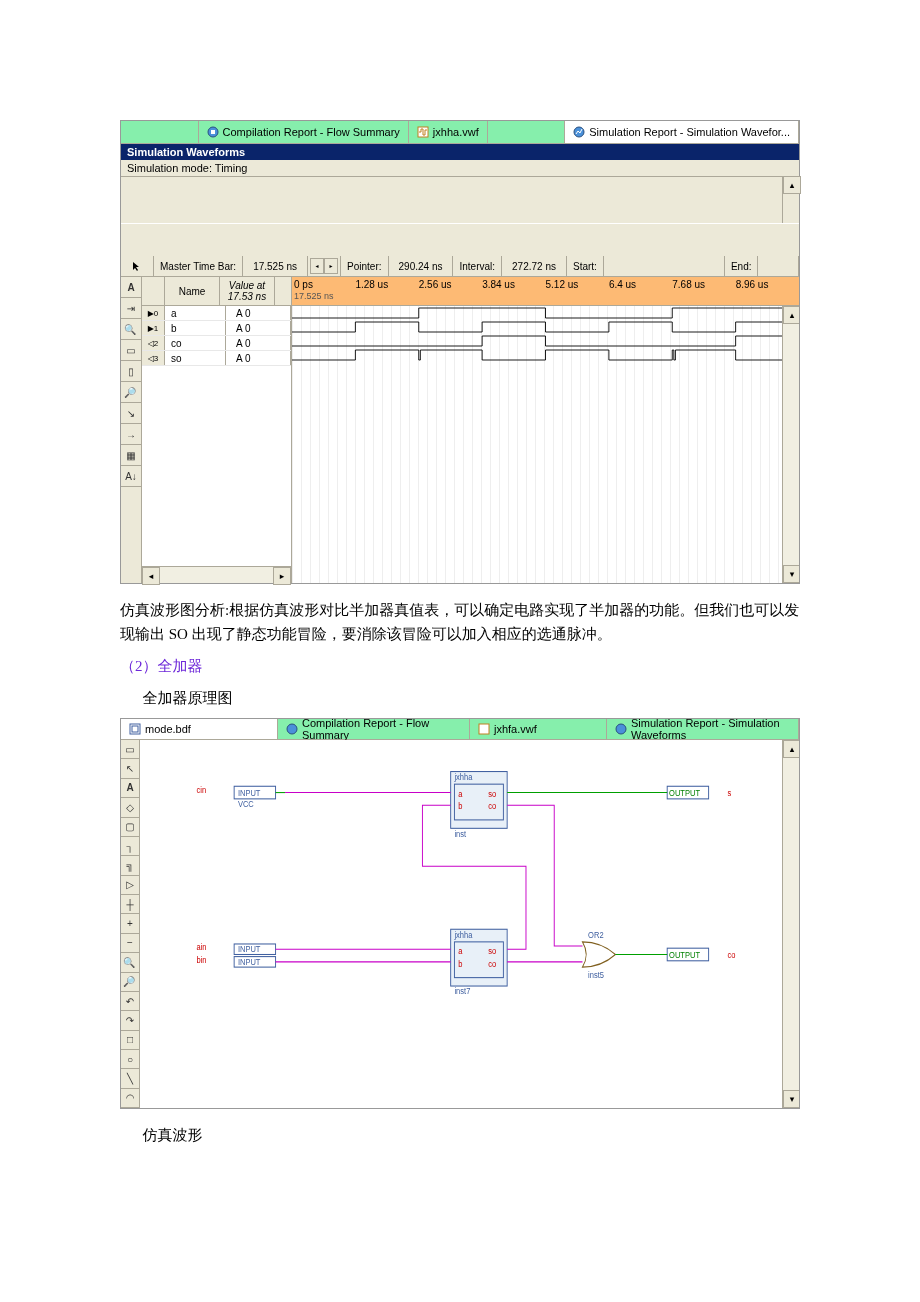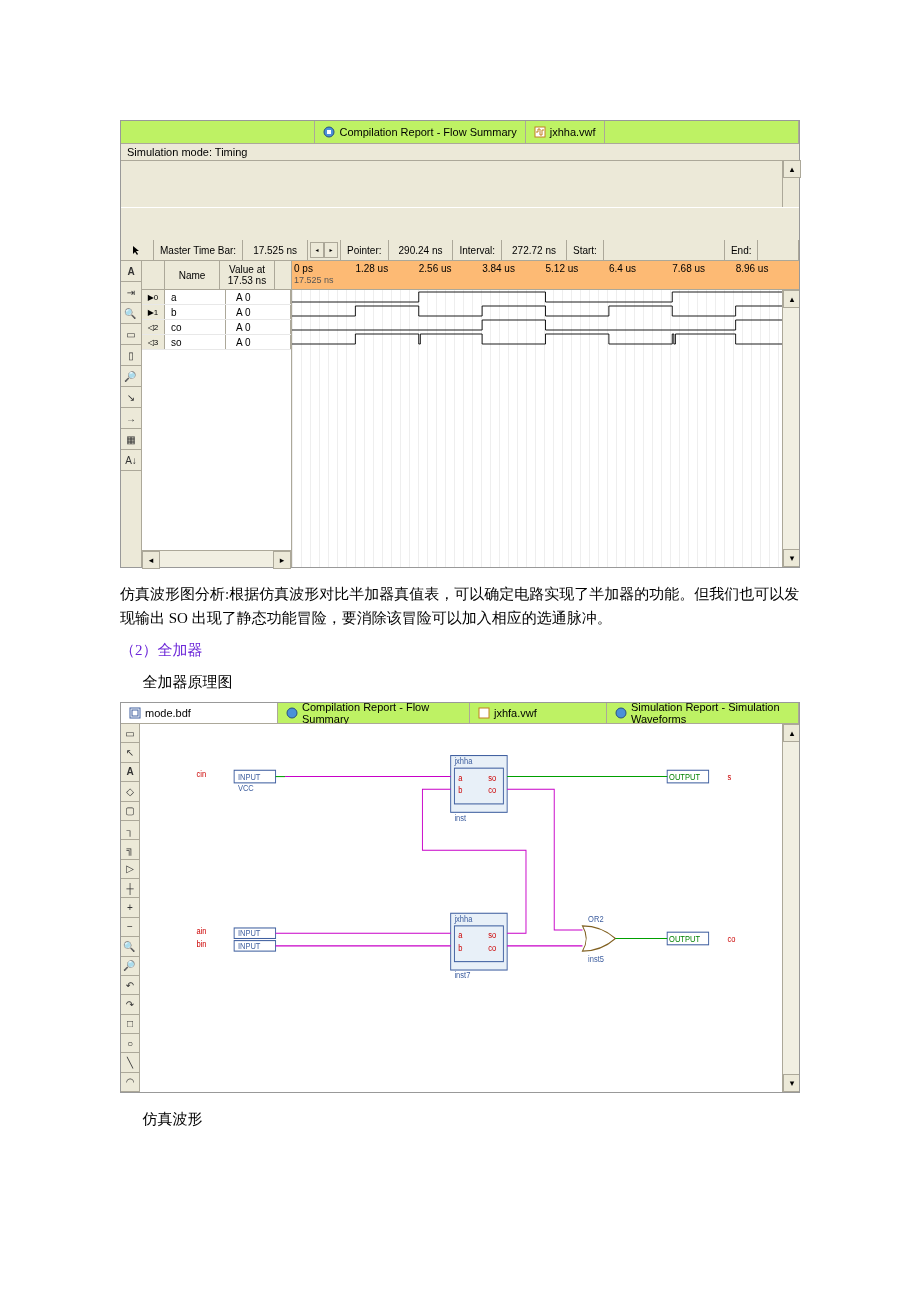--- a/index.html
+++ b/index.html
@@ -21,21 +21,21 @@
     border-bottom: 1px solid #aca899;
   }
   .tab {
     display: flex;
     align-items: center;
     gap: 4px;
     padding: 0 8px;
     border-right: 1px solid #aca899;
     font-size: 11px;
     color: #000;
-    background: #bef264;
+    background: #86efac;
   }
   .tab.active {
     background: #fff;
   }
   .icon-box {
     width: 12px;
     height: 12px;
     display: inline-flex;
     align-items: center;
     justify-content: center;
@@ -122,21 +122,21 @@
     font-size: 10px;
   }
   .wl-h-col {
     display: flex;
     align-items: center;
     justify-content: center;
     border-right: 1px solid #aca899;
   }
   .wl-h-icon { width: 22px; }
   .wl-h-name { width: 54px; }
-  .wl-h-val { width: 54px; flex-direction: column; line-height: 11px; }
+  .wl-h-val { width: 54px; flex-direction: column; line-height: 11px; font-style: italic; }
   .wl-rows {
     background: #fff;
   }
   .wl-row {
     display: flex;
     height: 14px;
     font-size: 10px;
     border-bottom: 1px solid #e8e8e8;
   }
   .wl-r-icon {
@@ -328,22 +328,32 @@
     <div class="tab">
       <span class="icon-box">
         <svg viewBox="0 0 12 12" width="12" height="12">
             <rect x="1" y="1" width="10" height="10" fill="#fff" stroke="#c08020"></rect>
             <path d="M2 6h2V3h2v6h2V4h2" fill="none" stroke="#c08020"></path>
           </svg>
       </span>
       <span>jxhha.vwf</span>
     </div>
     <div class="tab" style="flex:1"></div>
+    <div class="tab active">
+      <span class="icon-box">
+        <svg viewBox="0 0 12 12" width="12" height="12">
+            <circle cx="6" cy="6" r="5" fill="#4a90d9" stroke="#2a5080"></circle>
+            <path d="M3 8l2-3 2 2 2-4" fill="none" stroke="#fff"></path>
+          </svg>
+      </span>
+      <span>Simulation Report - Simulation Wavefor...</span>
+    </div>
   </div>
 
+  <div class="title-bar">Simulation Waveforms</div>
   <div class="sim-mode-row">Simulation mode: Timing</div>
   <div class="blank-strip" style="position:relative">
     <div class="v-scroll" style="top:-1px">
       <div class="sb-arrow">▴</div>
     </div>
   </div>
 
   <div class="toolbar-row">
     <div class="tl-cell" style="width:20px;justify-content:center">
       <svg viewBox="0 0 10 10" width="10" height="10">

